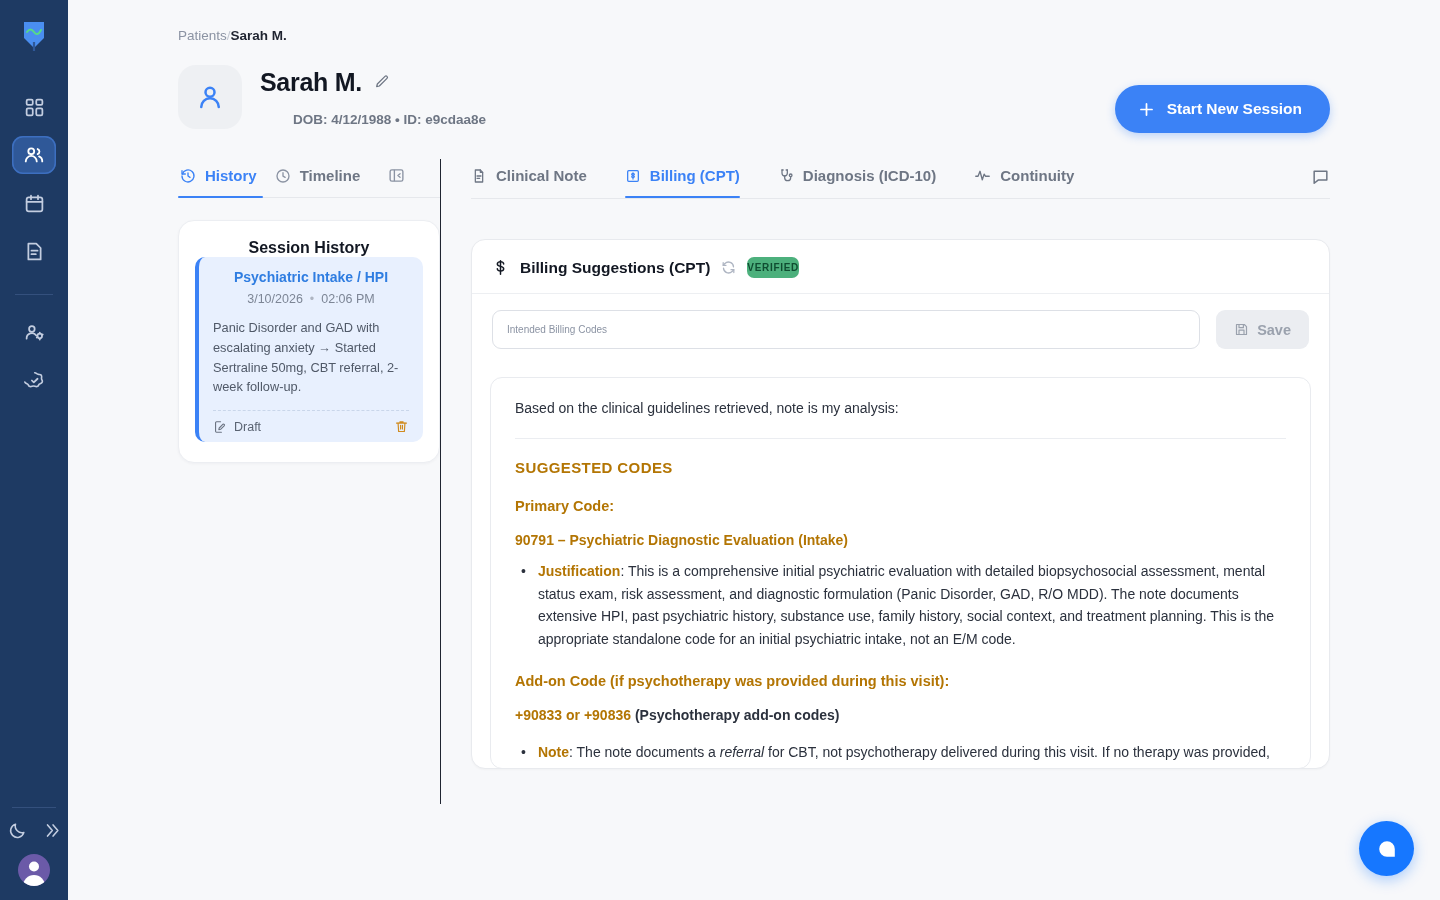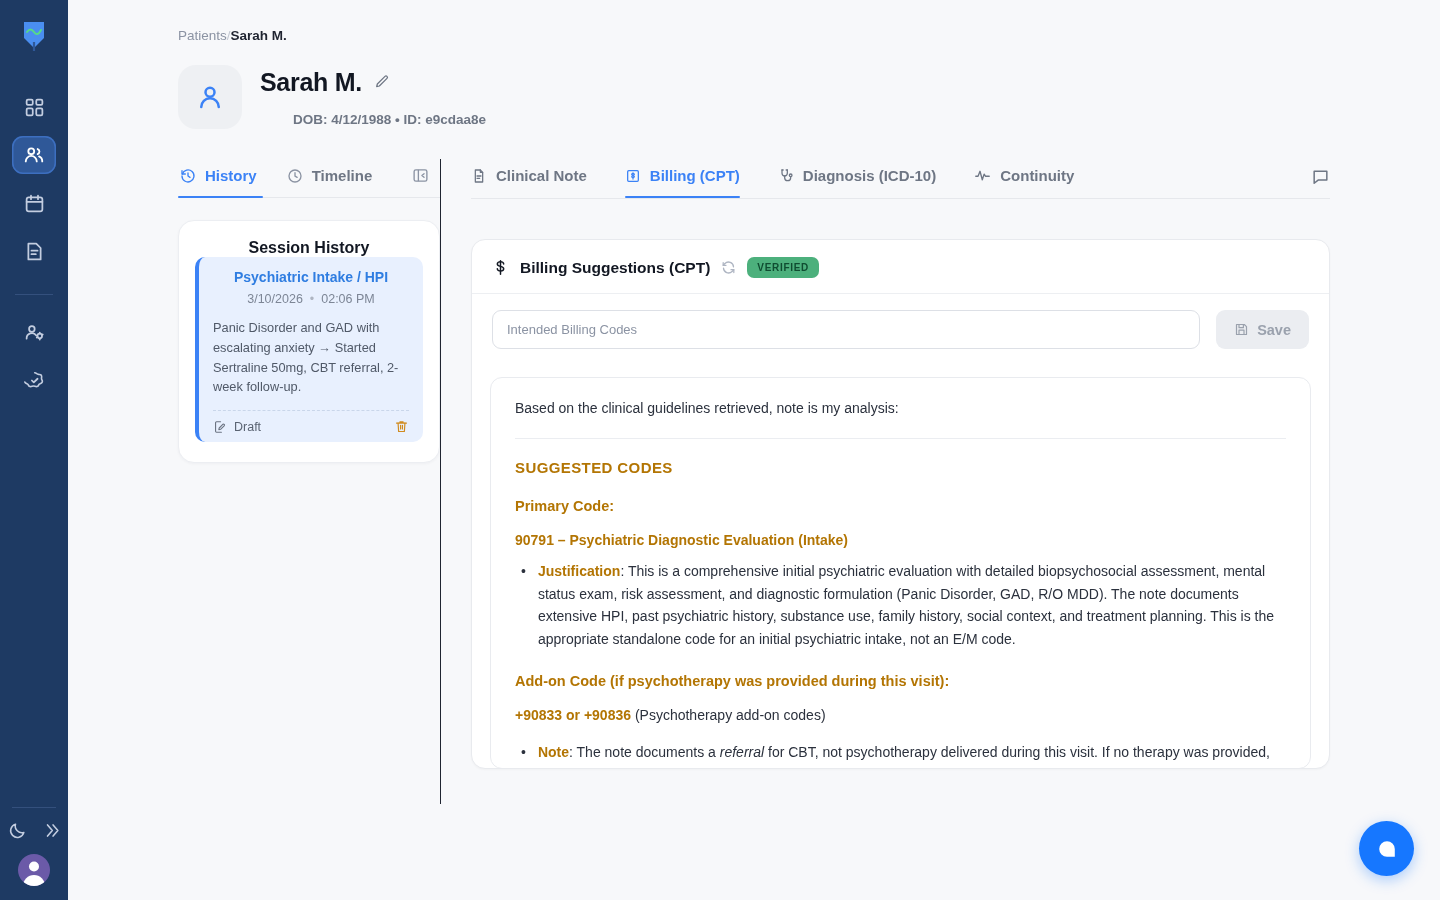--- a/index.html
+++ b/index.html
@@ -65,21 +65,21 @@
     font-family: "Liberation Sans", sans-serif;
     box-shadow: 0 3px 10px rgba(59,130,246,.32);
   }
 
   
   .split { display: flex; margin-top: 30px; height: 660px; }
   .left-pane { width: 262px; flex: 0 0 262px; }
   .divider-handle { width: 1px; background: #1f2430; margin: 0 0 0 0; height: 645px; flex: 0 0 1px; cursor: col-resize; }
   .right-pane { flex: 1; padding-left: 30px; }
 
-  .ltabs { display: flex; align-items: center; gap: 12px; position: relative; }
+  .ltabs { display: flex; align-items: center; gap: 0; position: relative; }
   .ltab {
     display: flex; align-items: center; gap: 9px;
     padding: 8px 16px 14px 2px; font-size: 15px; font-weight: 700; color: #6e7684;
     cursor: pointer; position: relative;
   }
   .ltab.active { color: #3b82f6; }
   .ltab.active::after {
     content: ""; position: absolute; left: 0; right: 10px; bottom: 0; height: 2.5px; background: #3b82f6; border-radius: 2px;
   }
   .ltabs-rule { height: 1px; background: #e6e8ec; margin-top: -1px; }
@@ -120,28 +120,28 @@
 
   .panel {
     margin-top: 40px; background: #fff; border: 1px solid #e8eaee; border-radius: 14px;
     height: 530px; overflow: hidden; position: relative;
     box-shadow: 0 1px 2px rgba(20,25,40,.03);
   }
   .panel-head { display: flex; align-items: center; gap: 11px; padding: 17px 20px 15px 20px; }
   .panel-title { font-size: 15.5px; font-weight: 700; color: #121722; }
   .badge {
     background: #4cb07c; color: #0f4d31; font-size: 10px; font-weight: 700; letter-spacing: .7px;
-    border-radius: 7px; padding: 5px 10px;
+    border-radius: 7px; padding: 5px 0;
   }
   .refresh { cursor: pointer; display: flex; }
   .panel-rule { height: 1px; background: #edeff2; }
   .code-row { display: flex; align-items: center; gap: 16px; padding: 16px 20px 18px 20px; }
   .code-input {
     flex: 1; height: 39px; border: 1px solid #dde0e6; border-radius: 9px;
-    padding: 0 14px; font-size: 13px; color: #1f2430; background: #fff;
+    padding: 0 14px; font-size: 10px; color: #1f2430; background: #fff;
     font-family: "Liberation Sans", sans-serif; outline: none;
   }
   .code-input::placeholder { color: #8b93a3; }
   .save-btn {
     height: 39px; border-radius: 9px; background: #ebedf1; border: none; color: #9aa1ad;
     font-size: 14.5px; font-weight: 600; padding: 0 18px; display: flex; align-items: center; gap: 8px;
     cursor: not-allowed; font-family: "Liberation Sans", sans-serif;
   }
 
   .analysis {
@@ -151,21 +151,21 @@
   .an-intro { font-size: 14px; color: #2b313d; }
   .an-rule { height: 1px; background: #ebedf1; margin: 22px 0 20px 0; }
   .h-amber { color: #b37503; font-weight: 700; }
   .h-section { font-size: 15px; letter-spacing: .4px; margin-bottom: 22px; }
   .h-sub { font-size: 14.5px; margin-bottom: 18px; }
   .h-code { font-size: 14px; margin-bottom: 12px; }
   .bul { display: flex; gap: 12px; margin-bottom: 16px; padding-left: 6px; }
   .bul .dot { color: #2b313d; line-height: 1.6; font-size: 14px; }
   .bul .txt { font-size: 14px; color: #2b313d; line-height: 1.62; }
   .lbl { color: #b37503; font-weight: 700; }
-  .plain { color: #2b313d; font-weight: 400; font-size: 14px; }
+  .plain { color: #2b313d; font-weight: 700; font-size: 14px; }
 
   .fab {
     position: absolute; right: 26px; bottom: 24px; width: 55px; height: 55px;
     border-radius: 50%; background: #1677ff; display: flex; align-items: center; justify-content: center;
     cursor: pointer; box-shadow: 0 4px 14px rgba(22,119,255,.35);
   }
 </style>
 </head>
 <body>
 
@@ -271,20 +271,28 @@
             <span style="display:flex;cursor:pointer">
               <svg width="16" height="16" viewBox="0 0 24 24" fill="none" stroke="#6e7684" stroke-width="1.9" stroke-linecap="round" stroke-linejoin="round">
                 <path d="M16.5 3.5a2.1 2.1 0 0 1 3 3L8 18l-4 1 1-4z"></path>
               </svg>
             </span>
           </div>
           <div class="pat-sub">DOB: 4/12/1988 • ID: e9cdaa8e</div>
         </div>
       </div>
 
+      <button class="start-btn">
+        <span style="display:flex">
+          <svg width="19" height="19" viewBox="0 0 24 24" fill="none" stroke="#fff" stroke-width="2.2" stroke-linecap="round">
+              <path d="M12 5v14M5 12h14"></path>
+            </svg>
+        </span>
+        <span>Start New Session</span>
+      </button>
 
       <div class="split">
 
         <div class="left-pane">
           <div class="ltabs">
             <div class="ltab active">
               <span style="display:flex">
                 <svg width="16" height="16" viewBox="0 0 24 24" fill="none" stroke="#3b82f6" stroke-width="2" stroke-linecap="round" stroke-linejoin="round">
                   <path d="M3.5 9A9 9 0 1 1 3 12"></path>
                     <path d="M3 4v5h5"></path>

